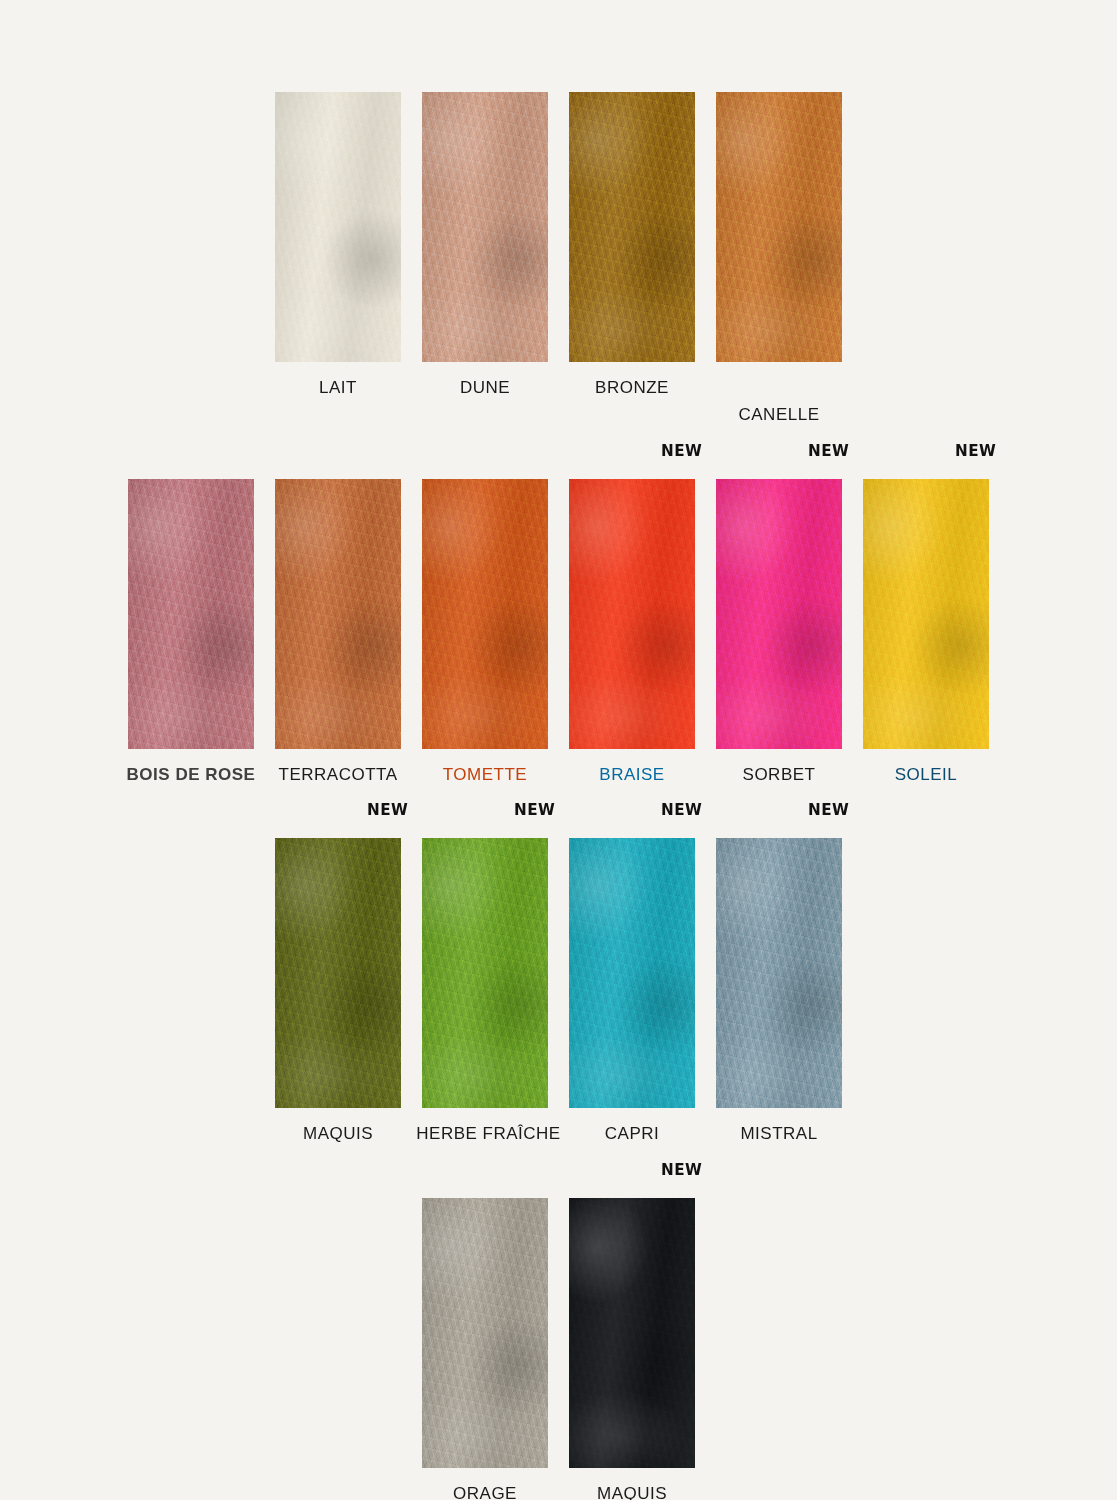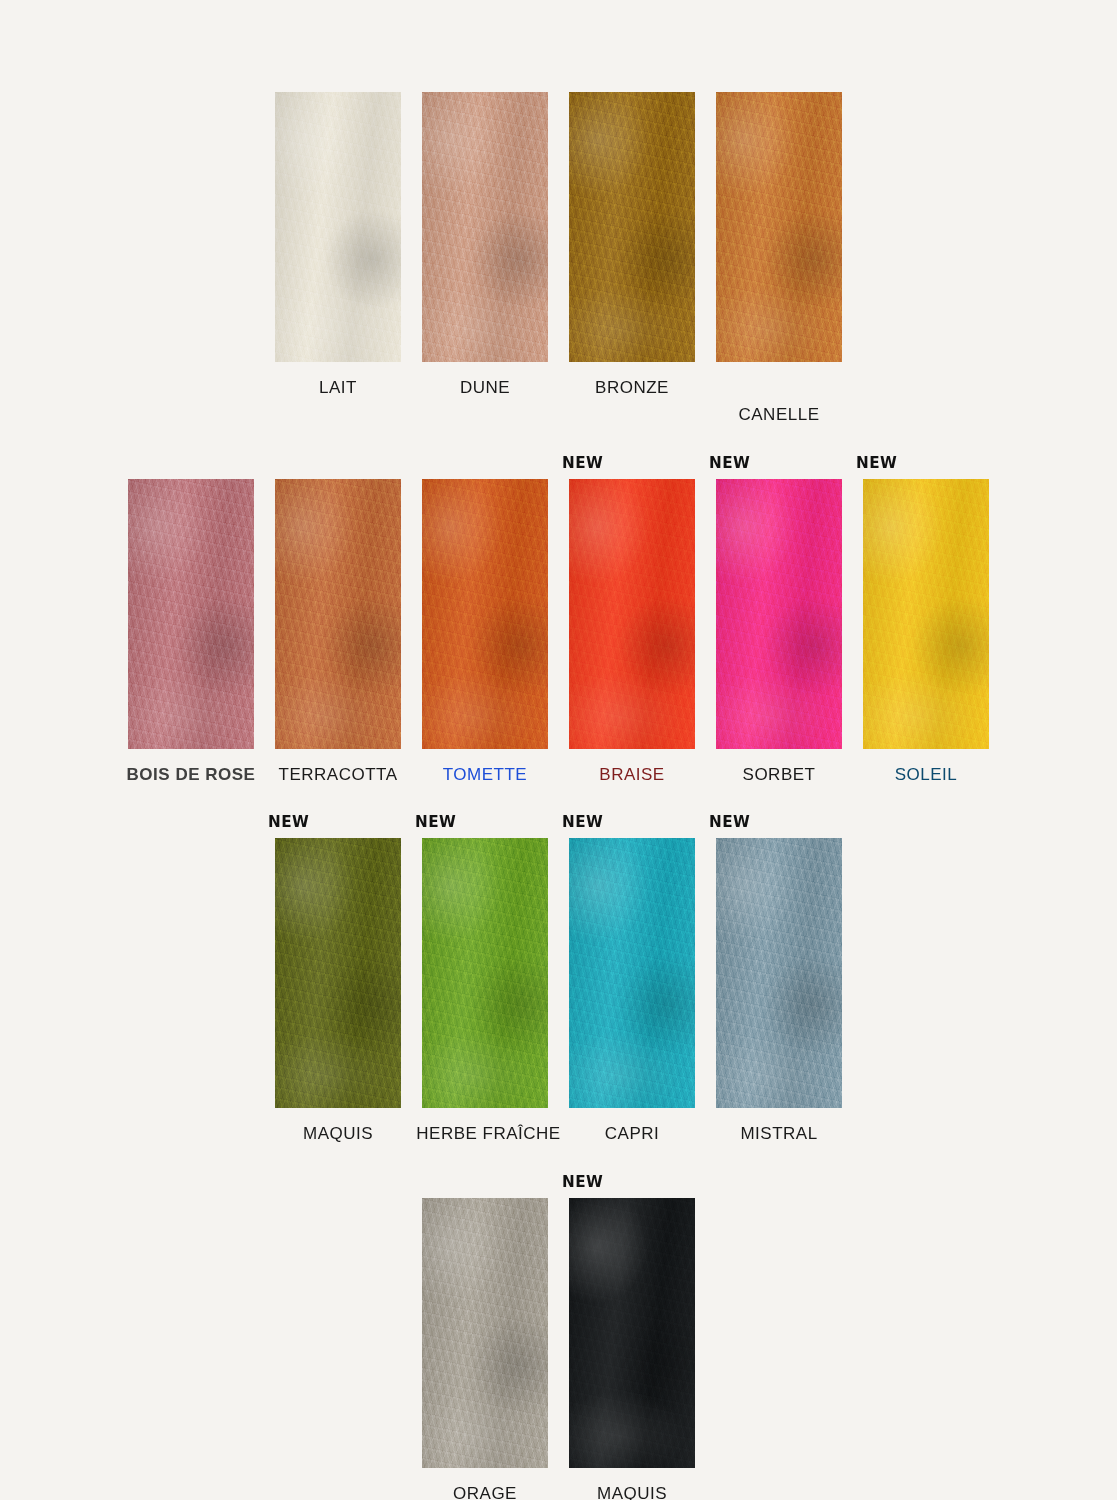--- a/index.html
+++ b/index.html
@@ -38,22 +38,23 @@
     width: 143px;
     display: flex;
     flex-direction: column;
     align-items: center;
   }
 
   .new-badge-slot {
     height: 22px;
     width: 143px;
     display: flex;
+    justify-content: flex-end;
     align-items: flex-end;
-    padding-bottom: 8px;
+    padding-bottom: 20px;
     box-sizing: border-box;
   }
 
   .new-badge {
     font-family: "DejaVu Sans", sans-serif;
     font-size: 16px;
     font-weight: 700;
     letter-spacing: 0.4px;
     color: #111111;
     line-height: 1;
@@ -165,28 +166,28 @@
           <span class="new-badge hidden" style="color: rgb(17, 17, 17);">NEW</span>
         </div>
         <div class="swatch-chip" style="background-color: rgb(194, 106, 56);"></div>
         <div class="swatch-label" style="color: rgb(26, 26, 26);">TERRACOTTA</div>
       </div>
       <div class="swatch-cell">
         <div class="new-badge-slot">
           <span class="new-badge hidden" style="color: rgb(17, 17, 17);">NEW</span>
         </div>
         <div class="swatch-chip" style="background-color: rgb(210, 88, 26);"></div>
-        <div class="swatch-label" style="color: #1d4ed8;">TOMETTE</div>
+        <div class="swatch-label" style="color: #c2410c;">TOMETTE</div>
       </div>
       <div class="swatch-cell">
         <div class="new-badge-slot">
           <span class="new-badge" style="color: rgb(17, 17, 17);">NEW</span>
         </div>
         <div class="swatch-chip" style="background-color: rgb(242, 58, 28);"></div>
-        <div class="swatch-label" style="color: #7f1d1d;">BRAISE</div>
+        <div class="swatch-label" style="color: #0369a1;">BRAISE</div>
       </div>
       <div class="swatch-cell">
         <div class="new-badge-slot">
           <span class="new-badge" style="color: rgb(17, 17, 17);">NEW</span>
         </div>
         <div class="swatch-chip" style="background-color: rgb(246, 42, 132);"></div>
         <div class="swatch-label" style="color: rgb(26, 26, 26);">SORBET</div>
       </div>
       <div class="swatch-cell">
         <div class="new-badge-slot">

